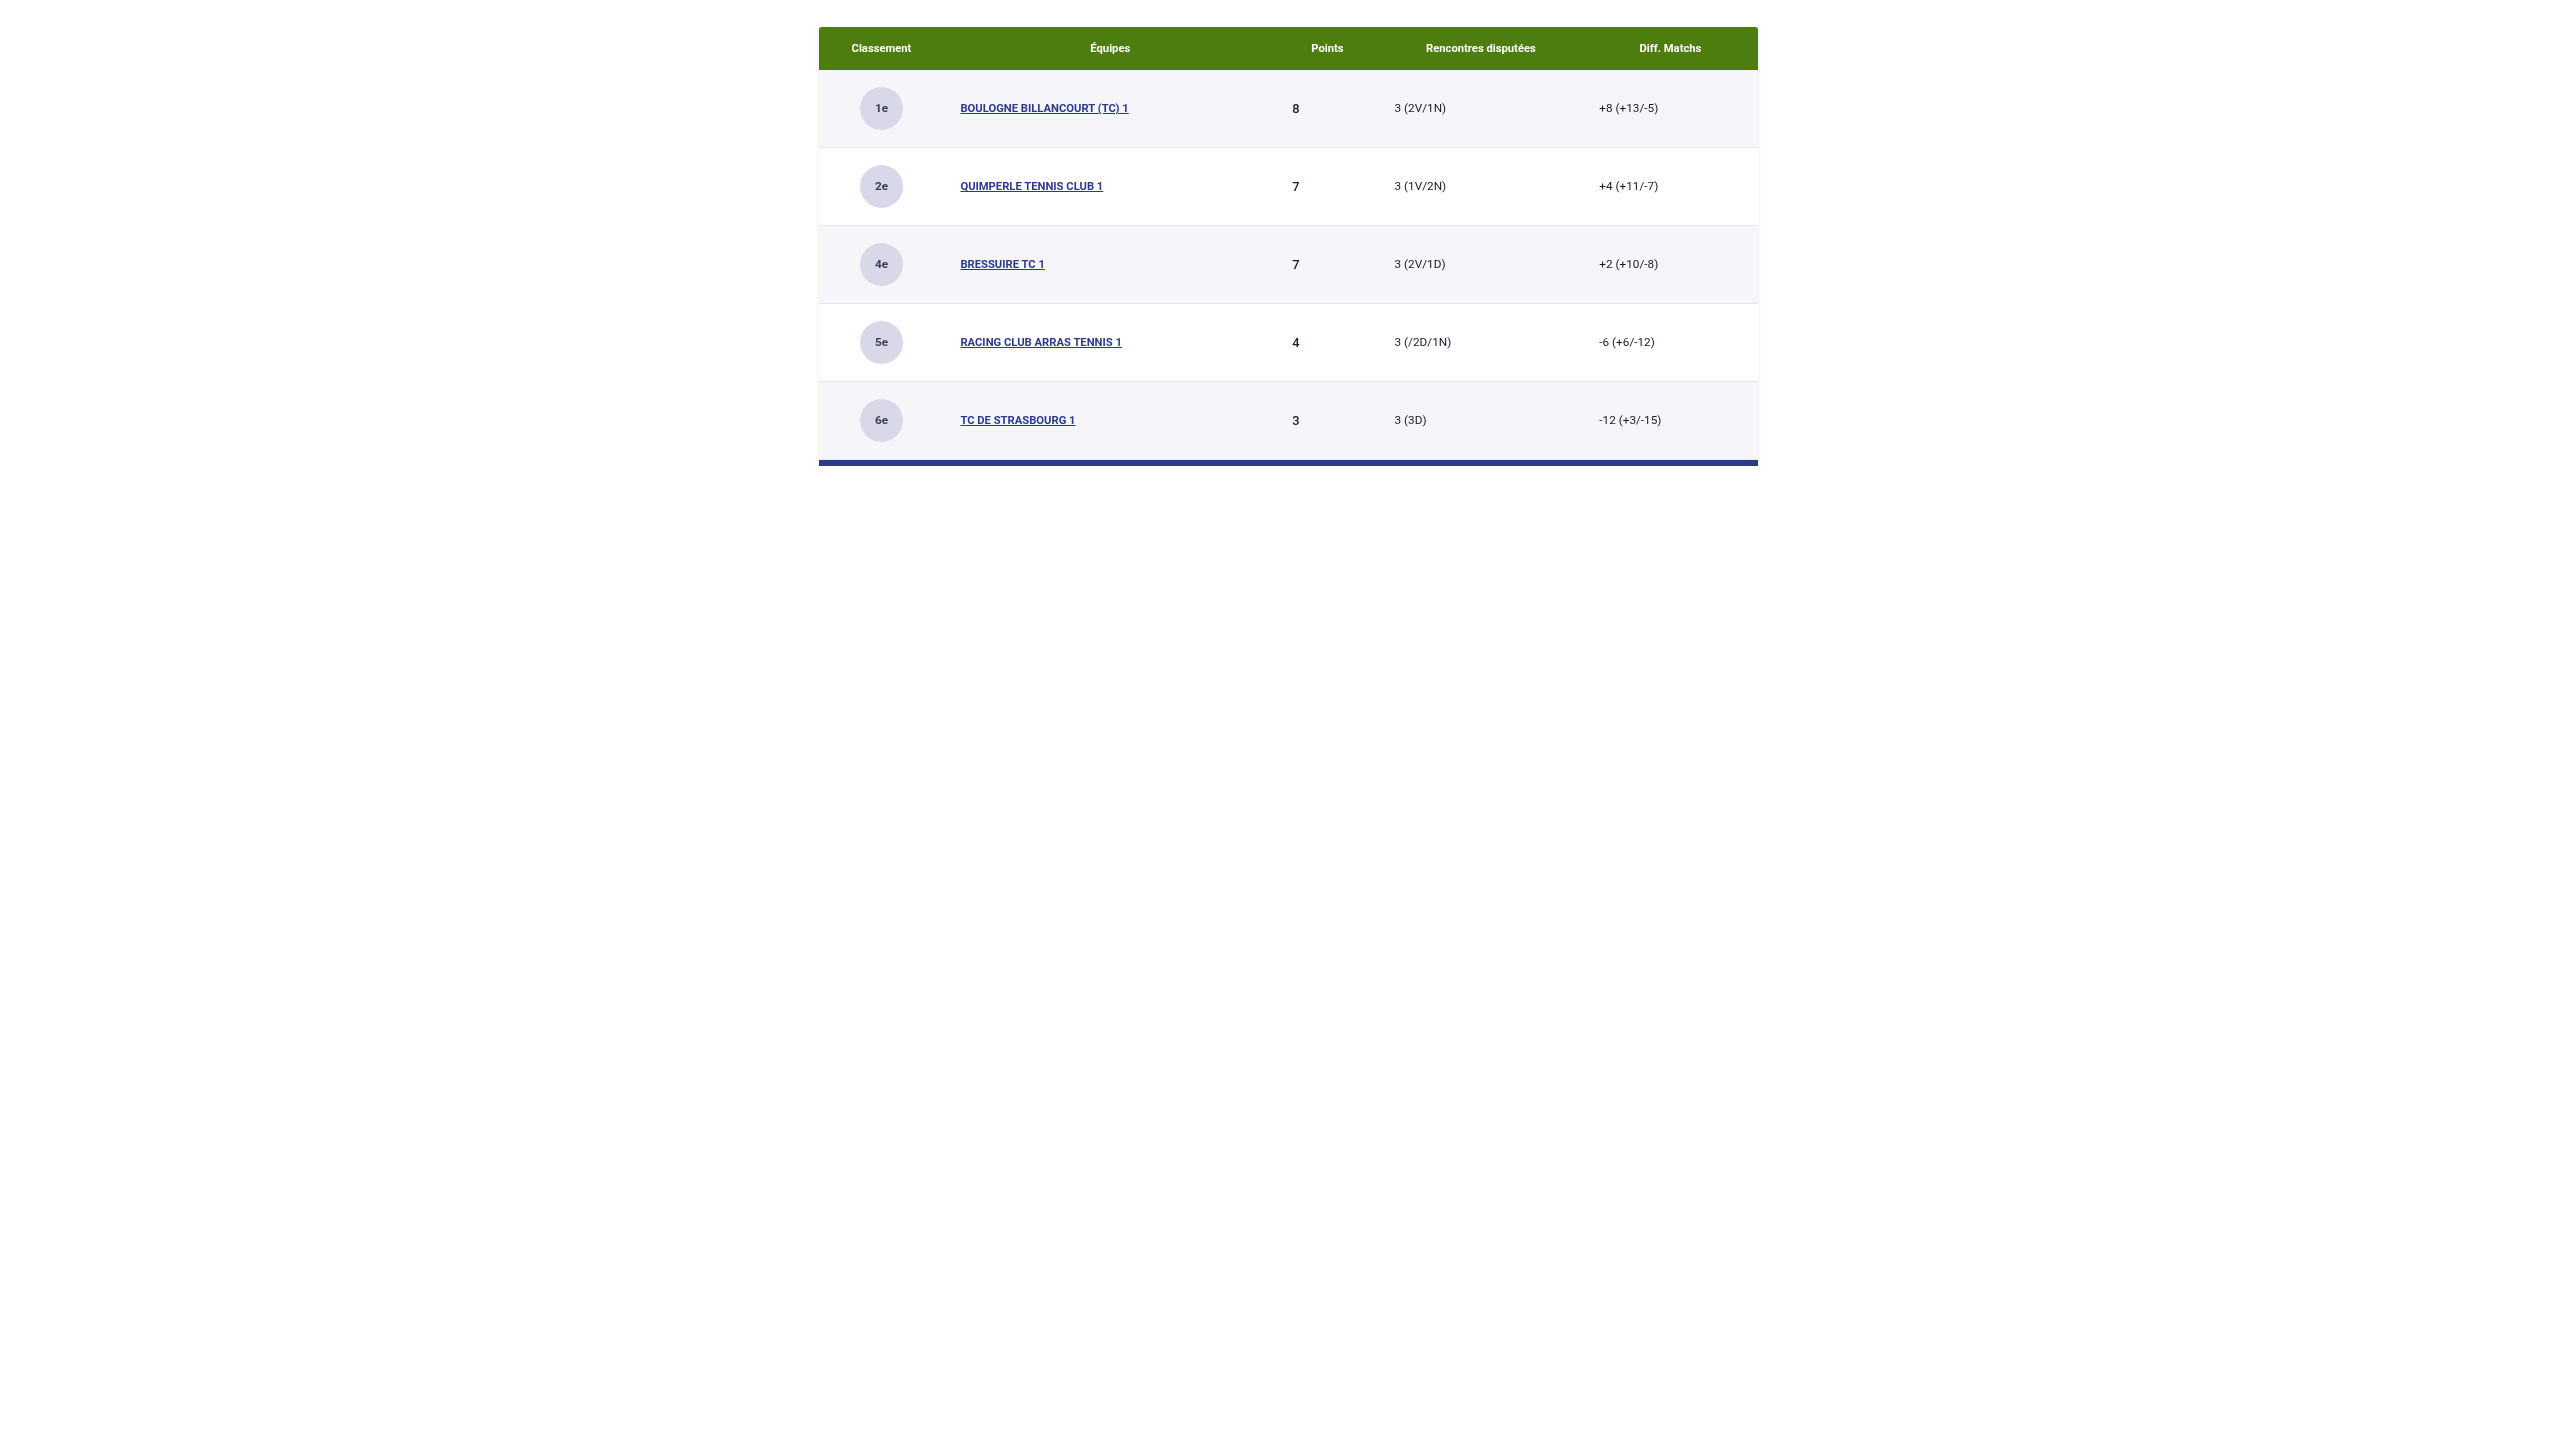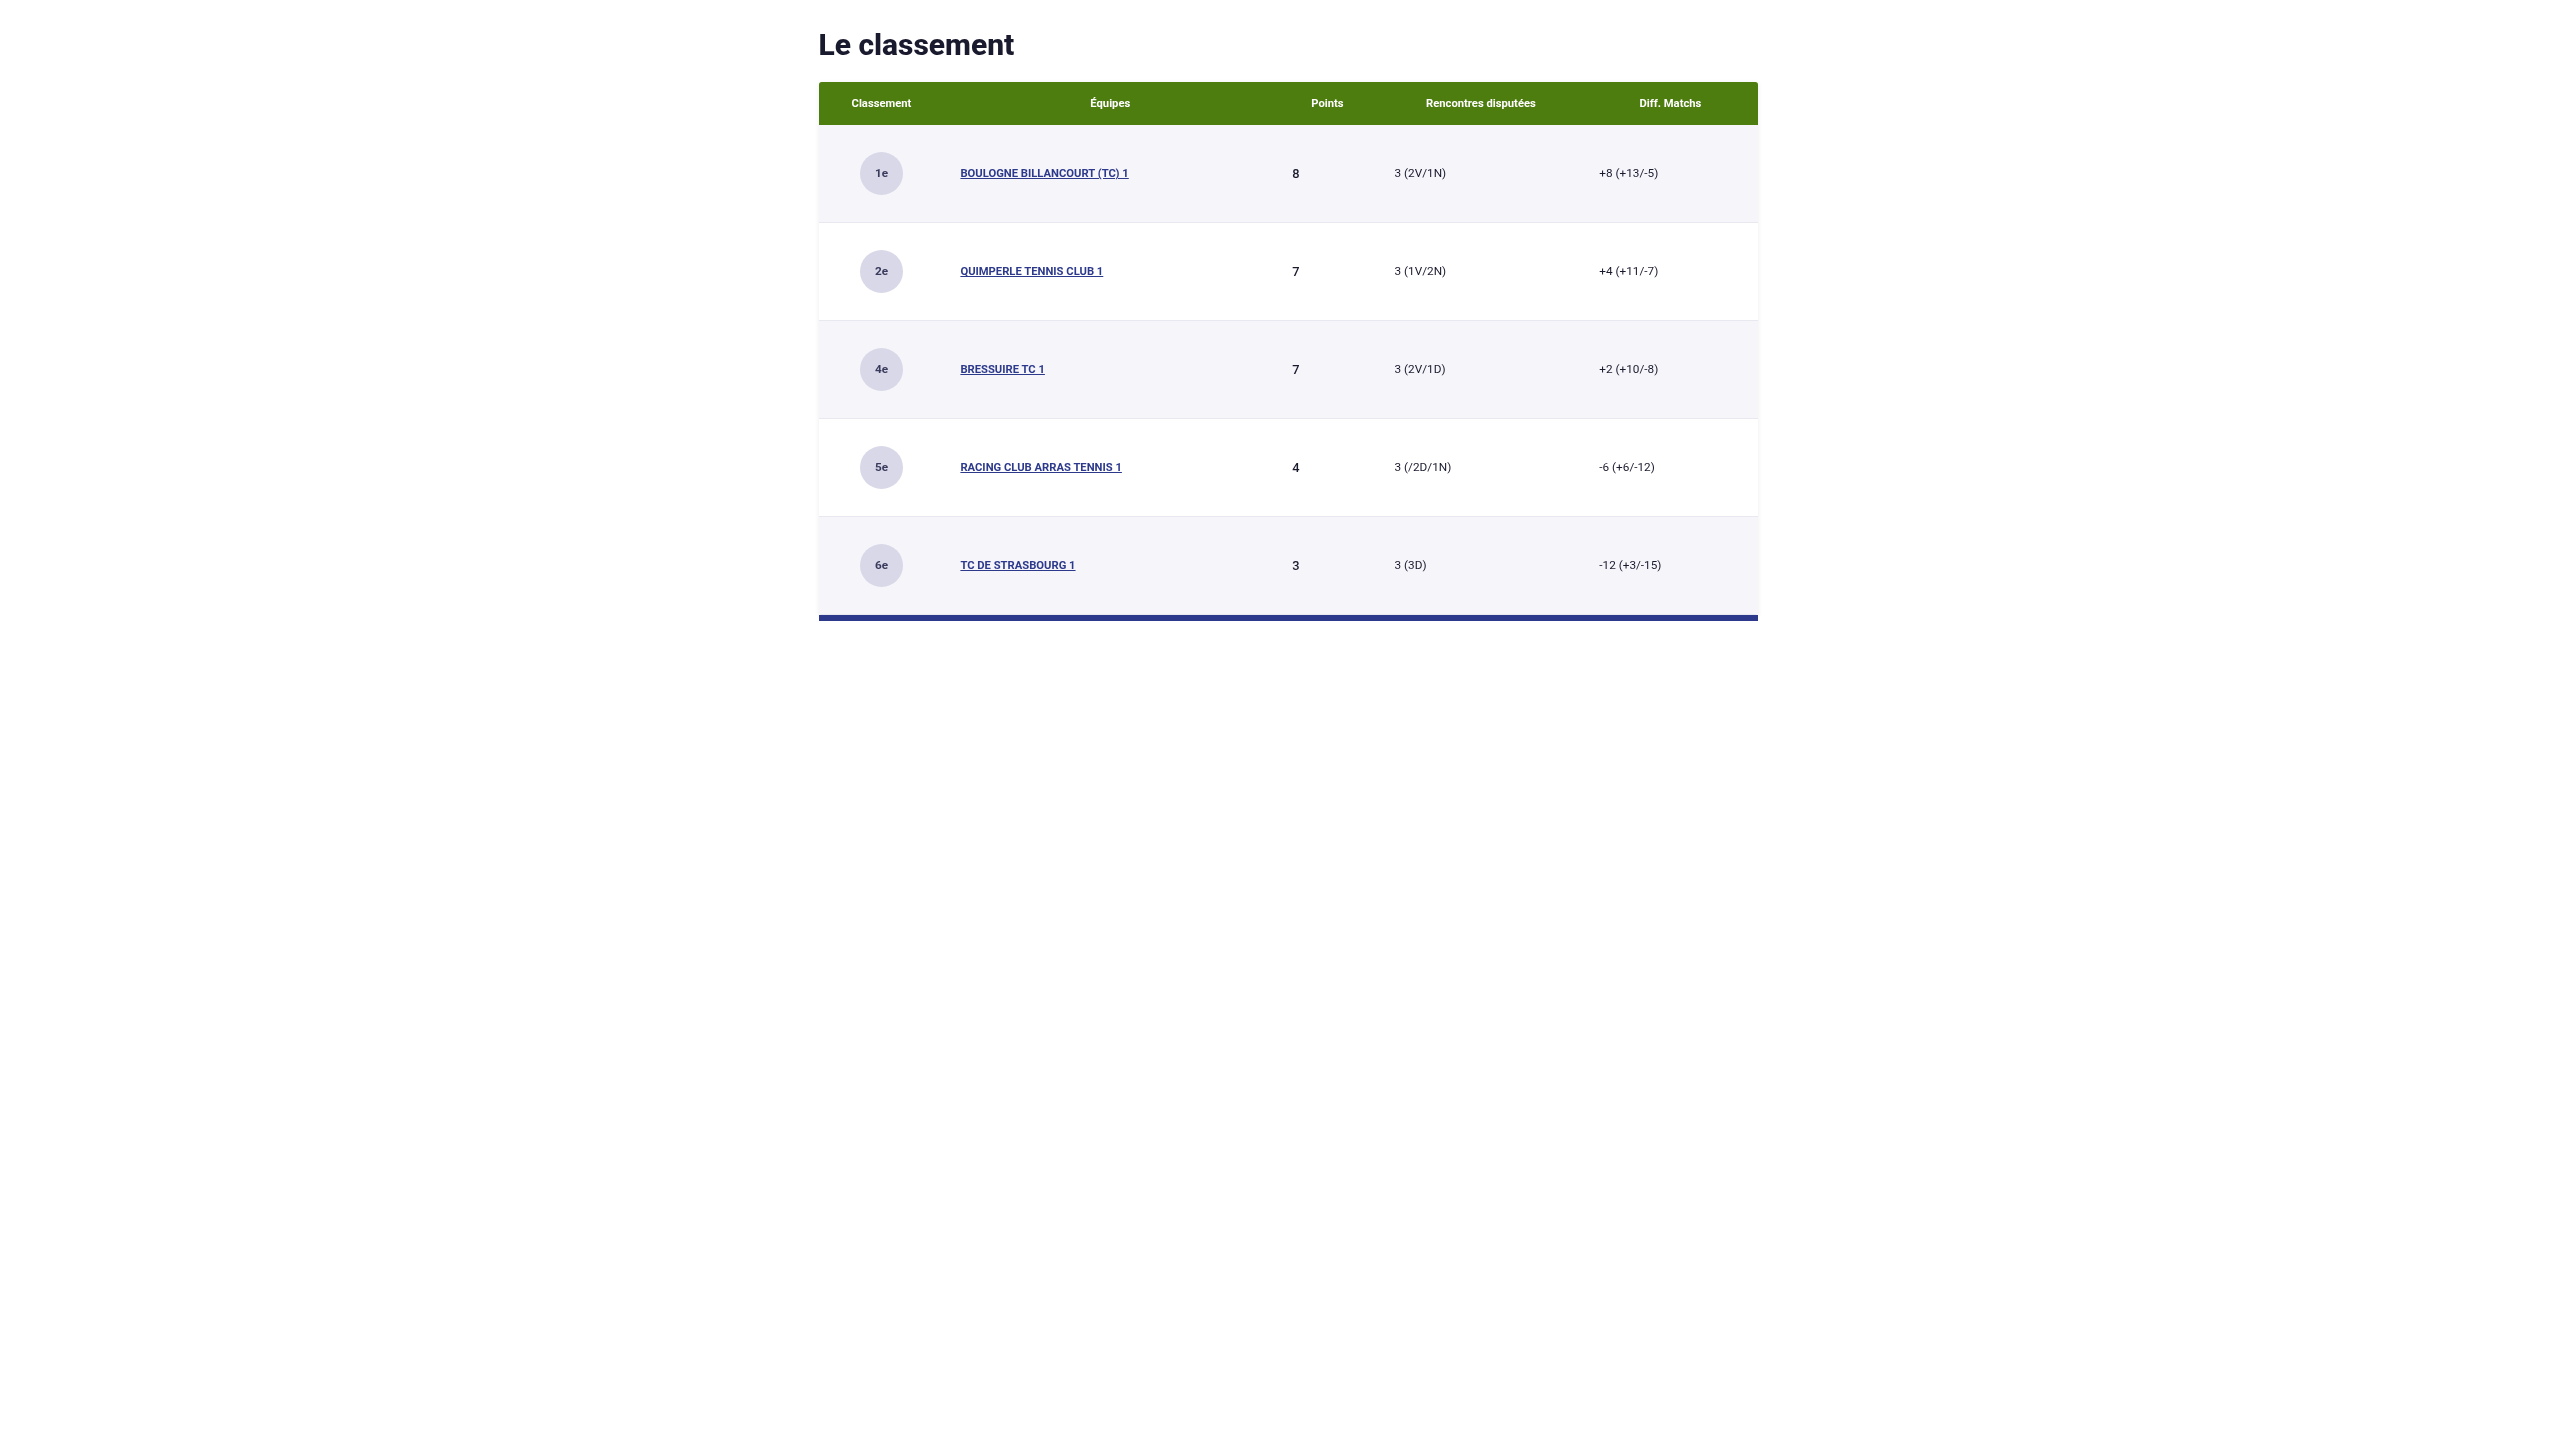--- a/index.html
+++ b/index.html
@@ -78,21 +78,21 @@
 
     tbody tr:nth-child(odd) {
       background-color: #f5f5fa;
     }
 
     tbody tr:nth-child(even) {
       background-color: #ffffff;
     }
 
     tbody td {
-      padding: 27px 16px;
+      padding: 17px 16px;
       font-size: 1.1rem;
       color: #1a1a2e;
     }
 
     tbody td.col-classement {
       text-align: center;
     }
 
     .rank-badge {
       display: inline-flex;
@@ -133,21 +133,20 @@
       height: 6.7px;
       width: 100%;
       margin-top: 0;
     }
   </style>
 </head>
 <body>
 
 <div class="page-container">
 
-  <h1 class="page-title">Le classement</h1>
 
   <div class="table-wrapper">
     <table>
       <thead>
         <tr>
           <th class="col-classement">Classement</th>
           <th class="col-equipes">Équipes</th>
           <th class="col-points">Points</th>
           <th class="col-rencontres">Rencontres disputées</th>
           <th class="col-diff">Diff. Matchs</th>

